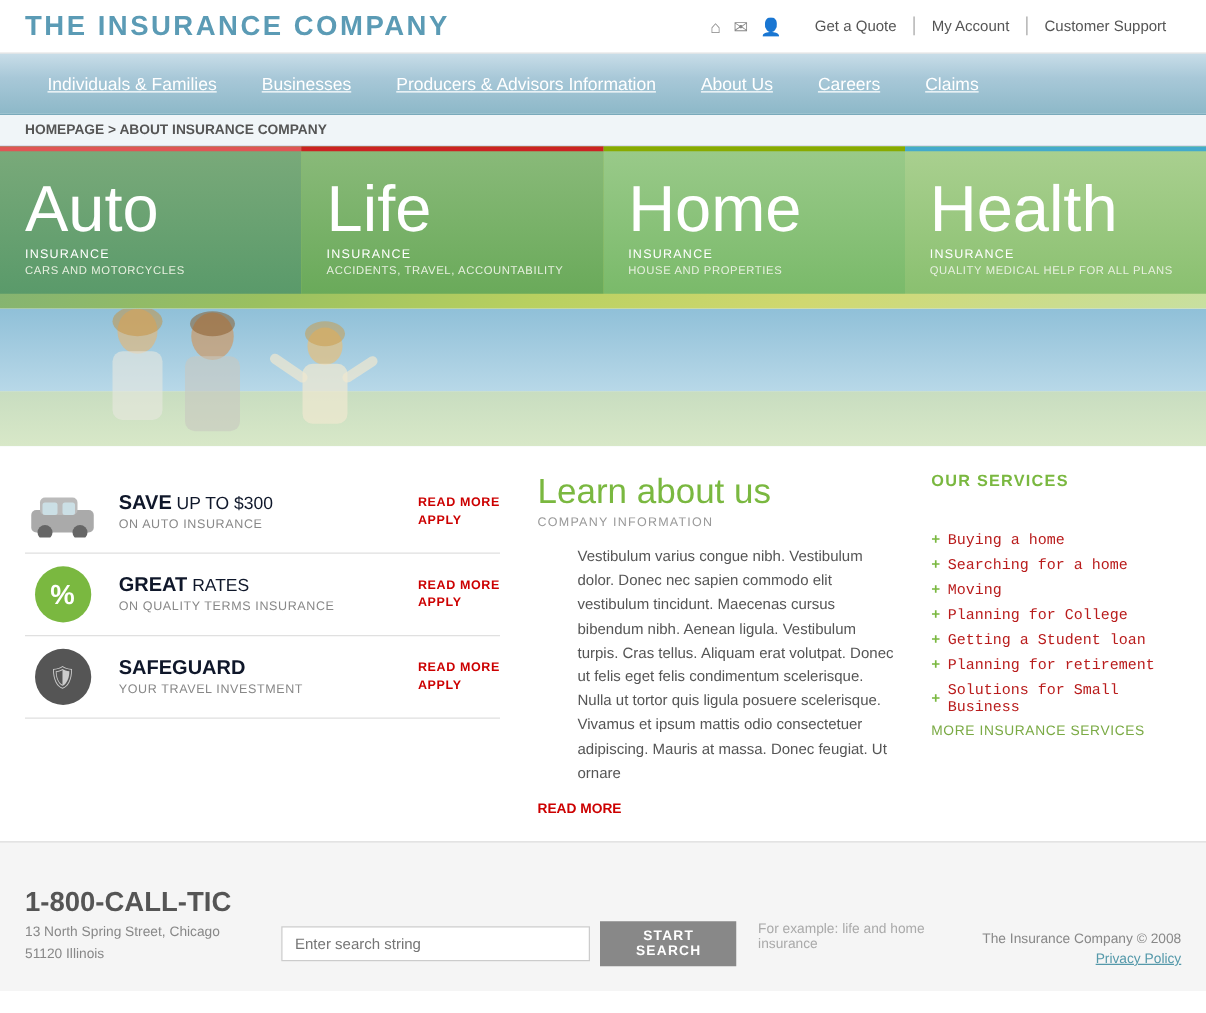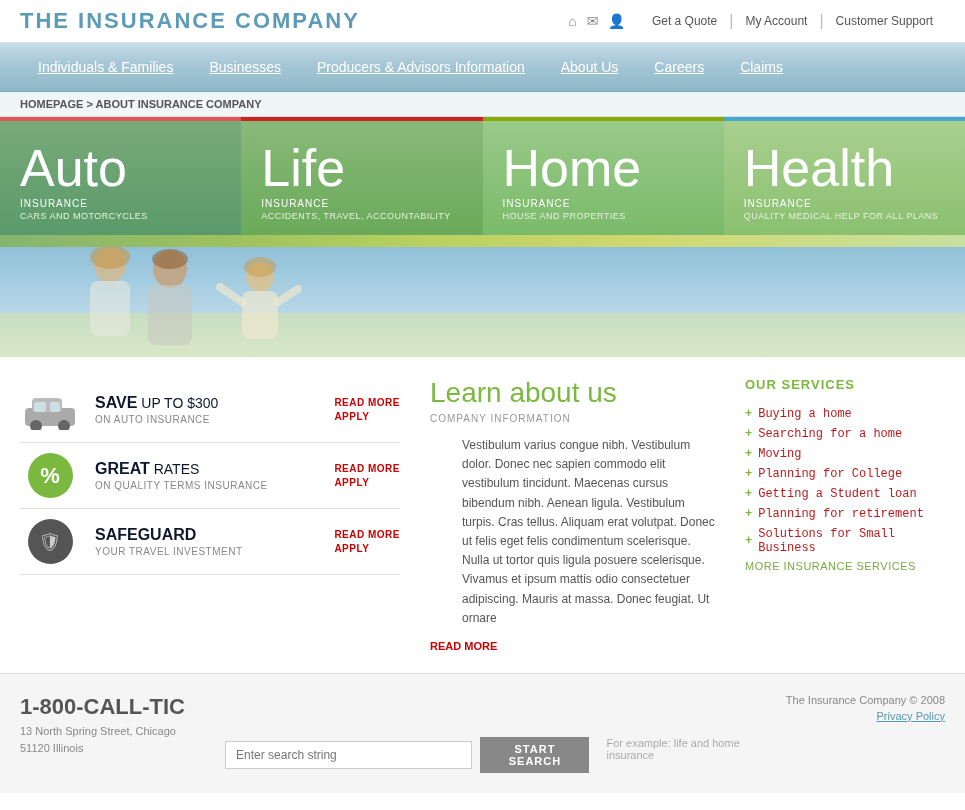--- a/index.html
+++ b/index.html
@@ -227,21 +227,21 @@
     .right-col {
       width: 200px;
       flex-shrink: 0;
     }
     .services-title {
       font-size: 13px;
       font-weight: bold;
       color: #7ab840;
       text-transform: uppercase;
       letter-spacing: 1px;
-      margin-bottom: 12px;
+      margin-bottom: 30px;
     }
     .service-item {
       font-size: 12px;
       color: #b91c1c;
       padding: 3px 0;
       display: flex;
       align-items: center;
       gap: 6px;
       font-family: Liberation Mono, monospace;
     }
@@ -258,21 +258,21 @@
       text-transform: uppercase;
       letter-spacing: 0.5px;
     }
 
     
     .footer {
       background: #f5f5f5;
       border-top: 1px solid #ddd;
       padding: 20px;
       display: flex;
-      align-items: flex-start;
+      align-items: flex-end;
       gap: 40px;
     }
     .footer-left { flex: 0 0 auto; }
     .footer-phone {
       font-size: 22px;
       font-weight: bold;
       color: #555;
     }
     .footer-address {
       font-size: 11px;

